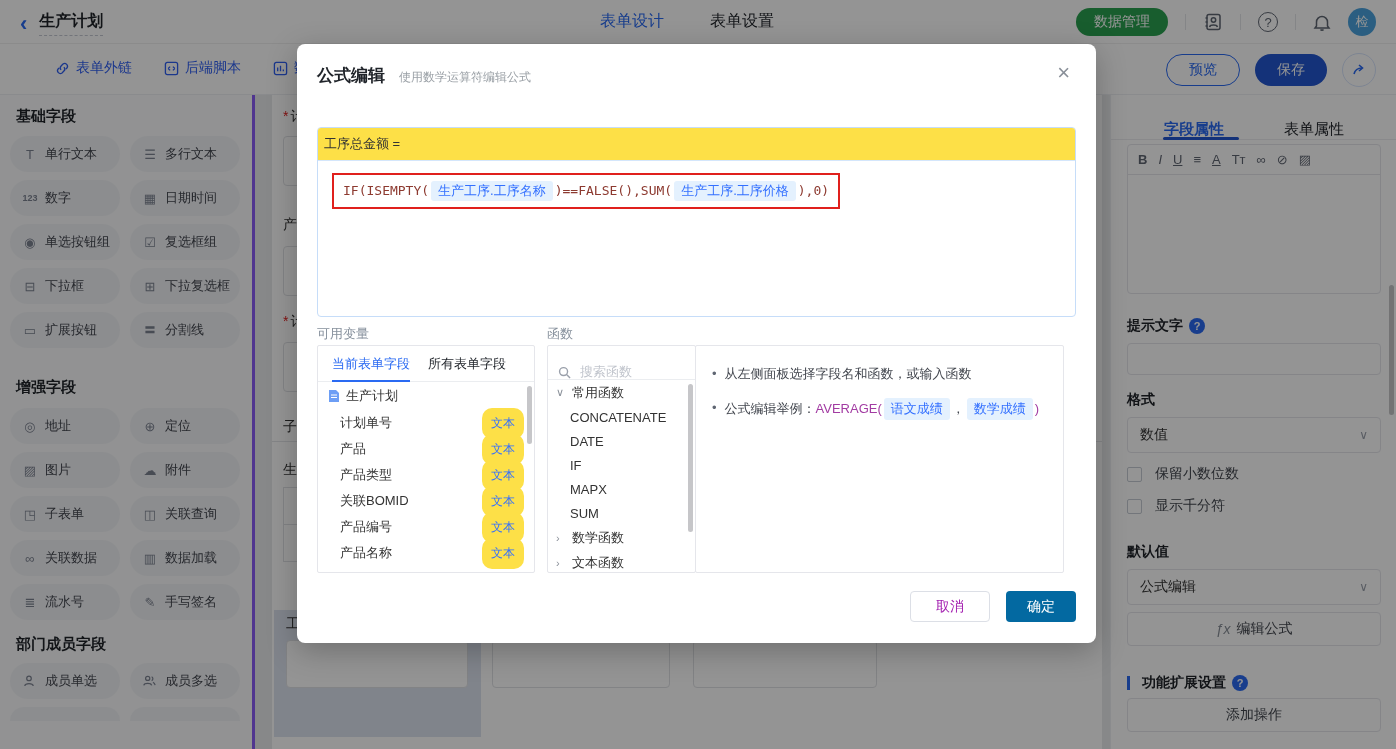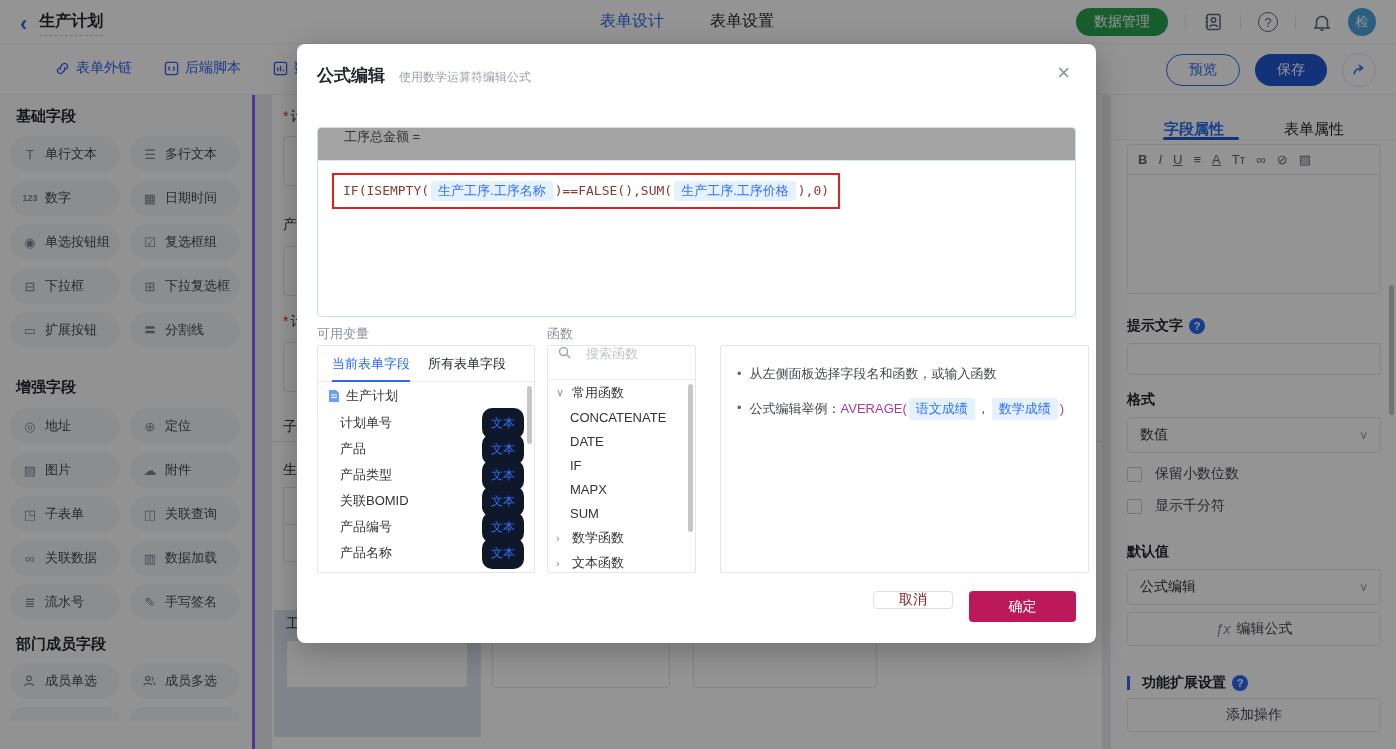--- a/index.html
+++ b/index.html
@@ -53,45 +53,45 @@
   .extbar{width:3px;height:14px;background:#2a6af2;display:inline-block;margin-right:6px}
   .wsb{position:absolute;left:1389px;top:285px;width:5px;height:130px;background:#c6c6c9;border-radius:3px;z-index:3}
   
   .overlay{position:absolute;left:0;top:0;width:1396px;height:749px;background:rgba(0,0,0,0.42);z-index:20}
   .modal{position:absolute;left:297px;top:44px;width:799px;height:599px;background:#fff;border-radius:8px;box-shadow:0 8px 30px rgba(0,0,0,.25);z-index:30}
   .mhead{position:absolute;left:20px;top:20px;display:flex;align-items:baseline;gap:14px}
   .mtitle{font-size:17px;font-weight:bold}
   .msub{font-size:12px;color:#9aa0a6}
   .mclose{position:absolute;right:26px;top:18px;font-size:22px;color:#8a9099;line-height:22px}
   .fxbox{position:absolute;left:20px;top:83px;width:759px;height:190px;border:1px solid #c6ddf9;border-radius:4px;overflow:hidden}
-  .fxhead{height:33px;background:#a3a3a3;border-bottom:1px solid #d4e6fb;font-size:13px;color:#333;display:flex;align-items:flex-start;padding-left:26px}
+  .fxhead{height:33px;background:#fde047;border-bottom:1px solid #d4e6fb;font-size:13px;color:#333;display:flex;align-items:center;padding-left:6px}
   .fxbody{padding:12px 14px;background:#fff}
   .fline{display:inline-block;border:2px solid #e0201d;padding:6px 9px;font-family:"DejaVu Sans Mono",monospace;font-size:13px;color:#8d3a30;white-space:nowrap}
   .chip{display:inline-block;background:#e4f1fe;color:#3370ff;font-family:"Liberation Sans",sans-serif;font-size:13px;padding:1px 7px;border-radius:3px;margin:0 2px}
   .plabel{position:absolute;font-size:13px;color:#86909c}
   .panel{position:absolute;border:1px solid #e5e6eb;border-radius:2px;background:#fff;overflow:hidden}
   .vtabs{height:36px;border-bottom:1px solid #ebedf0;display:flex;align-items:center;gap:18px;padding:0 14px;font-size:13px}
   .vtab.active{color:#2a6af2;border-bottom:2px solid #2a6af2;padding:9px 0 7px}
   .vrow{display:flex;align-items:center;height:26px;padding:0 10px;font-size:13px;color:#333}
   .vrow .nm{margin-left:12px}
-  .badge{margin-left:auto;background:#0f172a;color:#3370ff;font-size:12px;border-radius:10px;padding:7px 9px}
+  .badge{margin-left:auto;background:#fde047;color:#3370ff;font-size:12px;border-radius:10px;padding:7px 9px}
   .troot{display:flex;align-items:center;gap:6px;height:28px;padding:0 10px;font-size:13px;color:#333}
-  .srow{height:34px;border-bottom:1px solid #ebedf0;display:flex;align-items:flex-start;gap:15px;padding:0 10px}
+  .srow{height:34px;border-bottom:1px solid #ebedf0;display:flex;align-items:flex-end;gap:9px;padding:0 10px}
   .srow input{border:none;outline:none;font-size:13px;width:100px;color:#333;font-family:"Liberation Sans",sans-serif}
   .srow input::placeholder{color:#c0c4cc}
   .grow{display:flex;align-items:center;gap:6px;height:25px;padding:0 8px;font-size:13px;color:#333}
   .gitem{height:24px;display:flex;align-items:center;padding-left:22px;font-size:13px;color:#333}
   .gchev{color:#8a9099;font-size:11px;width:10px}
   .tip{display:flex;gap:8px;font-size:13px;color:#42464e;line-height:20px;margin-bottom:14px}
   .tip::before{content:"•";color:#5f6672}
   .fnname{color:#a23ba2}
   .pthumb{position:absolute;width:5px;background:#c6c6c9;border-radius:3px}
   .mfoot{position:absolute;right:20px;bottom:21px;display:flex;gap:16px}
-  .btn-cancel{width:80px;height:18px;border:1px solid #dcdfe6;border-radius:4px;background:#fff;font-size:14px;color:#7f1d1d;display:flex;align-items:center;justify-content:center}
-  .btn-ok{width:107px;height:31px;border:none;border-radius:4px;background:#be185d;color:#fff;font-size:14px;display:flex;align-items:center;justify-content:center}
+  .btn-cancel{width:80px;height:31px;border:1px solid #dcdfe6;border-radius:4px;background:#fff;font-size:14px;color:#a21caf;display:flex;align-items:center;justify-content:center}
+  .btn-ok{width:70px;height:31px;border:none;border-radius:4px;background:#0369a1;color:#fff;font-size:14px;display:flex;align-items:center;justify-content:center}
   svg{display:block}
 </style>
 </head>
 <body>
 
 <div class="topbar">
   <div class="abs" style="left:20px;top:11px;display:flex;align-items:center;gap:12px">
     <span class="back">‹</span>
     <span class="apptitle">生产计划</span>
   </div>
@@ -448,21 +448,21 @@
       <span class="gchev">›</span>
       <span>数学函数</span>
     </div>
     <div class="grow">
       <span class="gchev">›</span>
       <span>文本函数</span>
     </div>
     <div class="pthumb" style="right:2px;top:38px;height:148px"></div>
   </div>
 
-  <div class="panel" style="left:423px;top:301px;width:369px;height:228px;padding:18px 16px">
+  <div class="panel" style="left:398px;top:301px;width:369px;height:228px;padding:18px 16px">
     <div class="tip">
         <span>从左侧面板选择字段名和函数，或输入函数</span>
       </div>
     <div class="tip">
       <span>
         <span>公式编辑举例：</span><span class="fnname">AVERAGE(</span><span class="chip">语文成绩</span><span>，</span><span class="chip">数学成绩</span><span class="fnname">)</span>
       </span>
     </div>
   </div>
 

